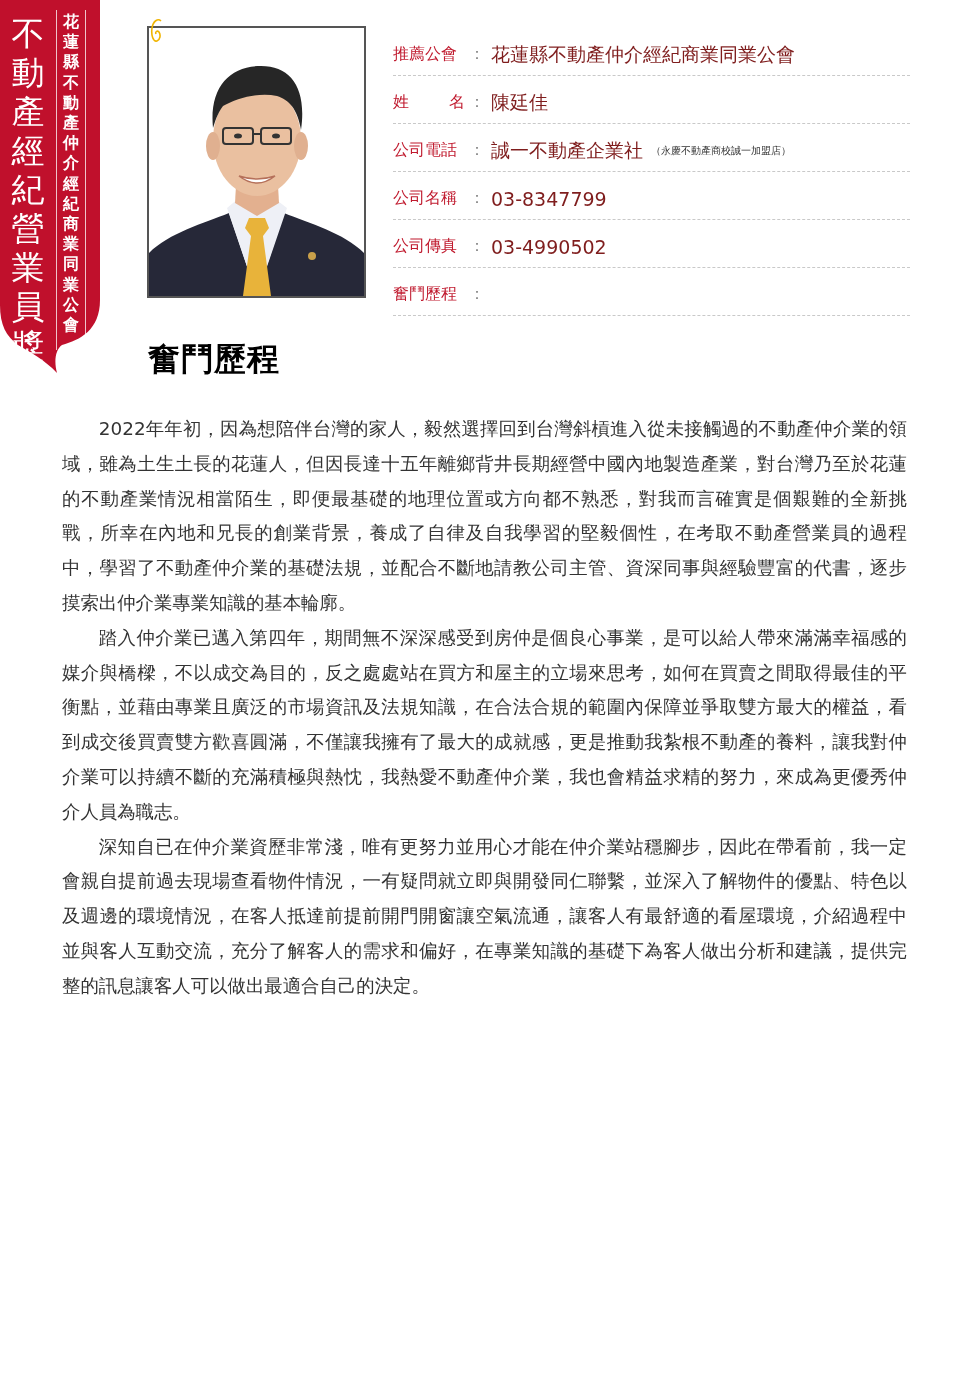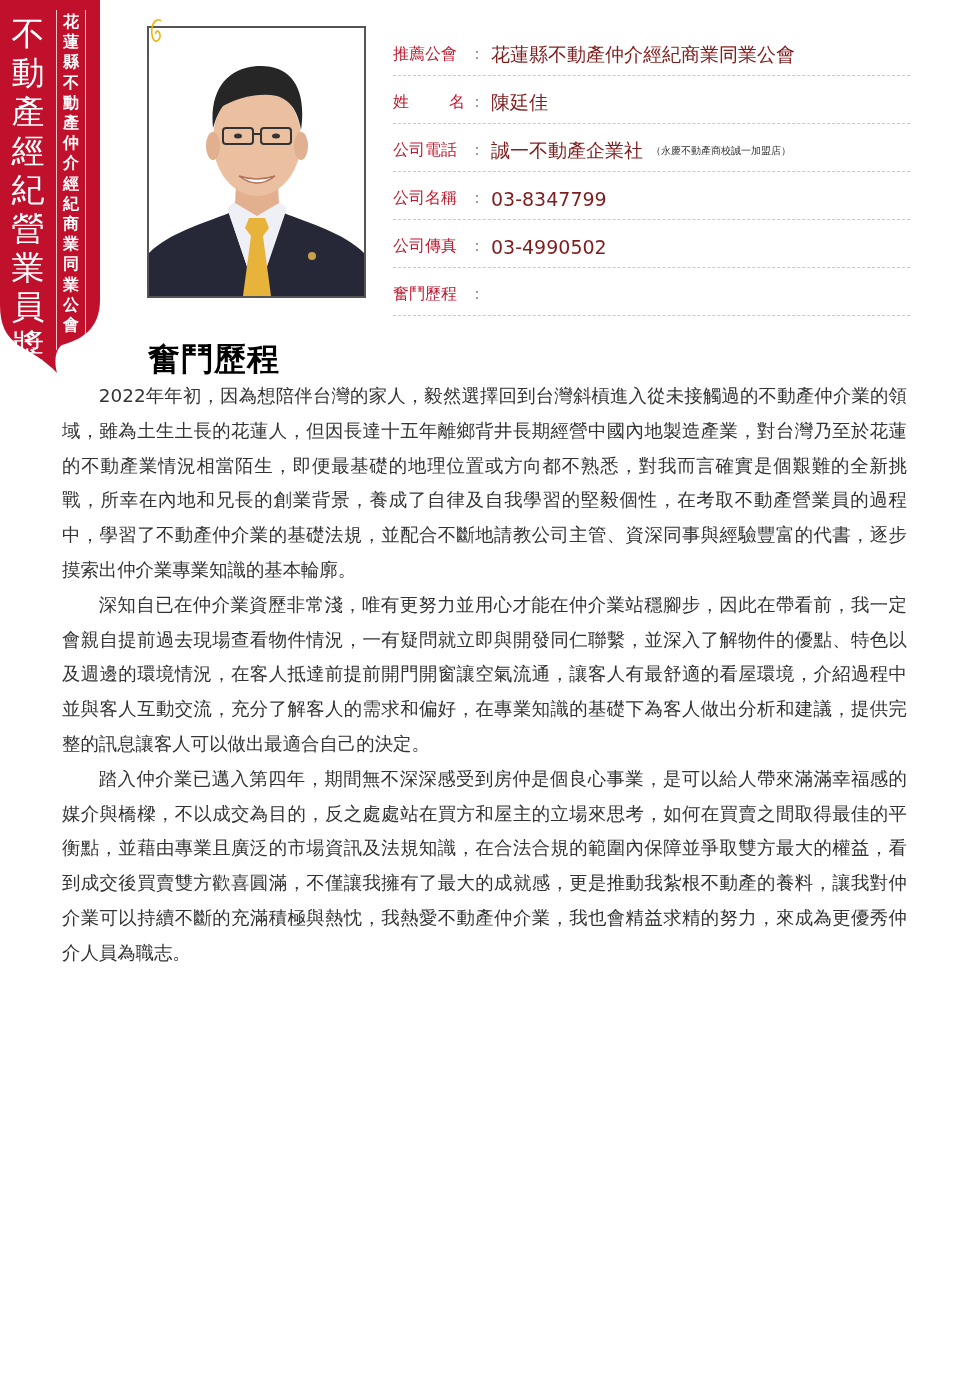--- a/index.html
+++ b/index.html
@@ -51,21 +51,21 @@
   .info-colon { color: #888; font-size: 16px; margin: 0 6px 0 4px; }
   .info-value { color: #7f1d1d; font-size: 19px; }
   .info-note { color: #333; font-size: 10px; margin-left: 8px; }
   
   .section-title {
     position: absolute; left: 148px; top: 338px;
     color: #000000; font-size: 32px; font-weight: bold; letter-spacing: 1px;
   }
   
   .story {
-    position: absolute; left: 62px; top: 379px; width: 845px;
+    position: absolute; left: 62px; top: 412px; width: 845px;
     font-size: 18.4px; line-height: 34.8px; color: #333;
     text-align: justify;
   }
   .story p { margin: 0; text-indent: 2em; }
 </style>
 </head>
 <body>
 
 <div class="banner">
   <svg width="100" height="375" viewBox="0 0 100 375">
@@ -173,15 +173,15 @@
   <div class="info-row">
     <span class="info-label">奮鬥歷程</span>
     <span class="info-colon">：</span>
   </div>
 </div>
 
 <div class="section-title">奮鬥歷程</div>
 
 <div class="story">
   <p>2022年年初，因為想陪伴台灣的家人，毅然選擇回到台灣斜槓進入從未接觸過的不動產仲介業的領域，雖為土生土長的花蓮人，但因長達十五年離鄉背井長期經營中國內地製造產業，對台灣乃至於花蓮的不動產業情況相當陌生，即便最基礎的地理位置或方向都不熟悉，對我而言確實是個艱難的全新挑戰，所幸在內地和兄長的創業背景，養成了自律及自我學習的堅毅個性，在考取不動產營業員的過程中，學習了不動產仲介業的基礎法規，並配合不斷地請教公司主管、資深同事與經驗豐富的代書，逐步摸索出仲介業專業知識的基本輪廓。</p>
+  <p>踏入仲介業已邁入第四年，期間無不深深感受到房仲是個良心事業，是可以給人帶來滿滿幸福感的媒介與橋樑，不以成交為目的，反之處處站在買方和屋主的立場來思考，如何在買賣之間取得最佳的平衡點，並藉由專業且廣泛的市場資訊及法規知識，在合法合規的範圍內保障並爭取雙方最大的權益，看到成交後買賣雙方歡喜圓滿，不僅讓我擁有了最大的成就感，更是推動我紮根不動產的養料，讓我對仲介業可以持續不斷的充滿積極與熱忱，我熱愛不動產仲介業，我也會精益求精的努力，來成為更優秀仲介人員為職志。</p>
   <p>深知自已在仲介業資歷非常淺，唯有更努力並用心才能在仲介業站穩腳步，因此在帶看前，我一定會親自提前過去現場查看物件情況，一有疑問就立即與開發同仁聯繫，並深入了解物件的優點、特色以及週邊的環境情況，在客人抵達前提前開門開窗讓空氣流通，讓客人有最舒適的看屋環境，介紹過程中並與客人互動交流，充分了解客人的需求和偏好，在專業知識的基礎下為客人做出分析和建議，提供完整的訊息讓客人可以做出最適合自己的決定。</p>
-  <p>踏入仲介業已邁入第四年，期間無不深深感受到房仲是個良心事業，是可以給人帶來滿滿幸福感的媒介與橋樑，不以成交為目的，反之處處站在買方和屋主的立場來思考，如何在買賣之間取得最佳的平衡點，並藉由專業且廣泛的市場資訊及法規知識，在合法合規的範圍內保障並爭取雙方最大的權益，看到成交後買賣雙方歡喜圓滿，不僅讓我擁有了最大的成就感，更是推動我紮根不動產的養料，讓我對仲介業可以持續不斷的充滿積極與熱忱，我熱愛不動產仲介業，我也會精益求精的努力，來成為更優秀仲介人員為職志。</p>
 </div>
 
 </body></html>

